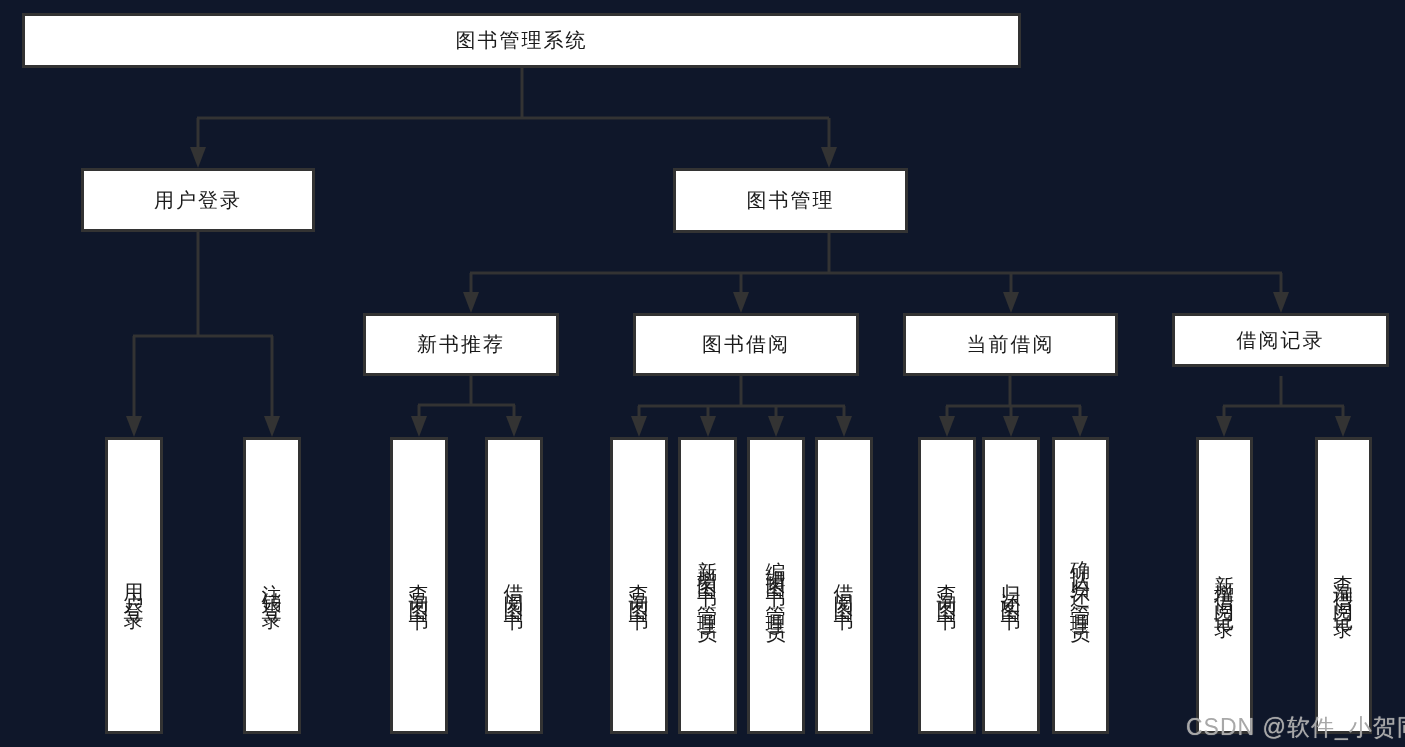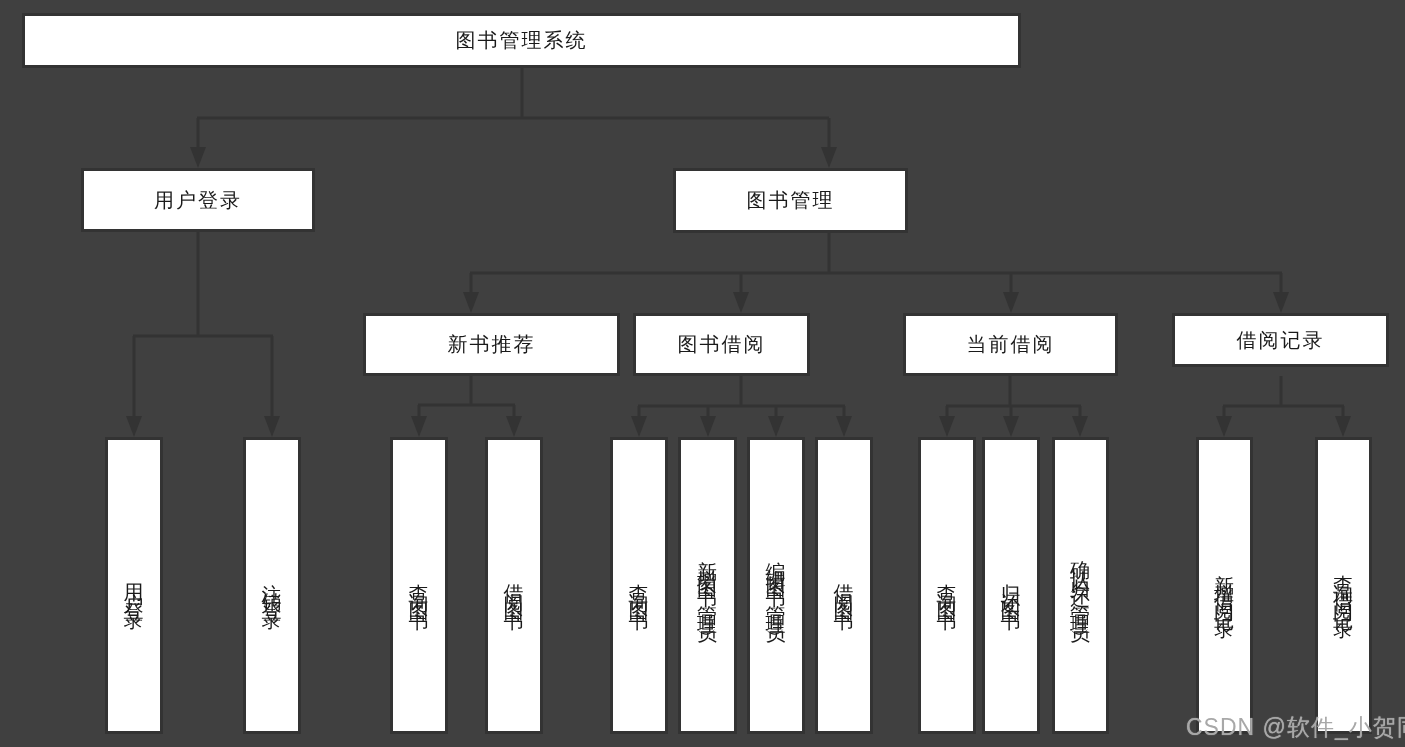--- a/index.html
+++ b/index.html
@@ -1,20 +1,20 @@
 <!DOCTYPE html>
 <html><head>
 <meta charset="utf-8">
 <style>
   html, body { margin: 0; padding: 0; background: #ffffff; }
   .stage {
     position: relative;
     width: 1405px;
     height: 747px;
-    background: #404040;
+    background: #0f172a;
     font-family: "Liberation Sans", sans-serif;
     overflow: hidden;
   }
   .connectors {
     position: absolute;
     left: 0; top: 0;
     width: 1405px; height: 747px;
     pointer-events: none;
   }
   .box {
@@ -108,24 +108,24 @@
     <span class="hlabel">图书管理系统</span>
   </div>
 
   <div class="box" style="left:81px; top:168px; width:234px; height:64px;">
     <span class="hlabel">用户登录</span>
   </div>
   <div class="box" style="left:673px; top:168px; width:235px; height:65px;">
     <span class="hlabel">图书管理</span>
   </div>
 
-  <div class="box" style="left:363px; top:313px; width:257px; height:63px;">
+  <div class="box" style="left:363px; top:313px; width:196px; height:63px;">
     <span class="hlabel">新书推荐</span>
   </div>
-  <div class="box" style="left:633px; top:313px; width:177px; height:63px;">
+  <div class="box" style="left:633px; top:313px; width:226px; height:63px;">
     <span class="hlabel">图书借阅</span>
   </div>
   <div class="box" style="left:903px; top:313px; width:215px; height:63px;">
     <span class="hlabel">当前借阅</span>
   </div>
   <div class="box" style="left:1172px; top:313px; width:217px; height:54px;">
     <span class="hlabel">借阅记录</span>
   </div>
 
   <div class="box" style="left:105px; top:437px; width:58px; height:297px;">

